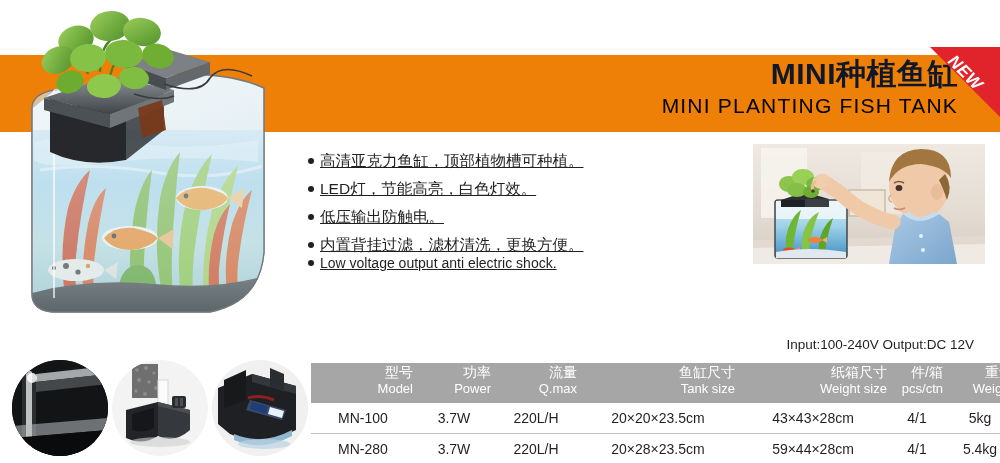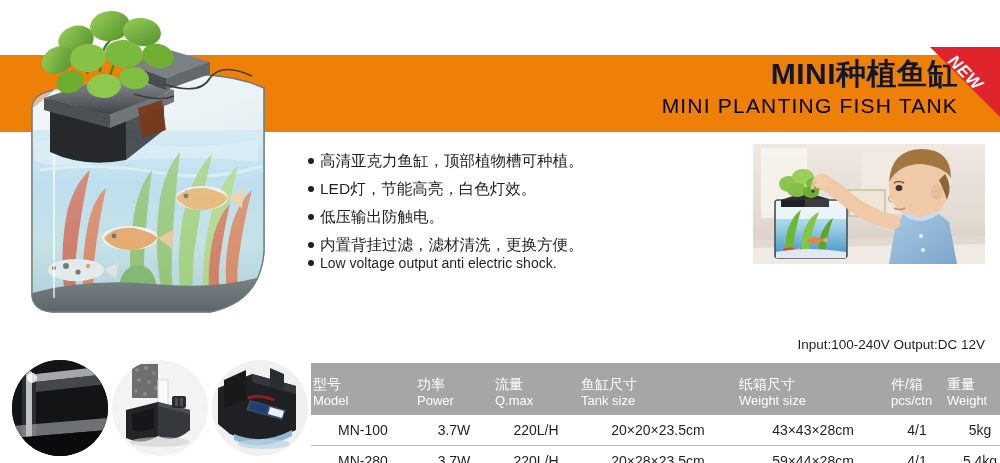--- a/index.html
+++ b/index.html
@@ -129,37 +129,37 @@
     left: 308px;
     top: 252px;
     width: 450px;
     z-index: 4;
   }
   .bullets-en .bullet-row {
     font-size: 14px;
     line-height: 22px;
   }
   .bullets-en .bullet-dot { margin-top: 8px; }
-  .bullet-text { flex: 1 1 auto; }
+  .bullet-text { flex: 1 1 auto; text-decoration: underline; }
 
   
   .lifestyle-photo {
     position: absolute;
     left: 753px;
     top: 144px;
     width: 232px;
     height: 120px;
     overflow: hidden;
     z-index: 4;
   }
 
   
   .voltage {
     position: absolute;
-    right: 15px;
+    right: 26px;
     top: 337px;
     font-size: 13.5px;
     color: #231f20;
     white-space: nowrap;
     z-index: 4;
   }
 
   
   .spec-table {
     position: absolute;
@@ -167,22 +167,22 @@
     top: 363px;
     width: 674px;
     z-index: 4;
     border-collapse: collapse;
     table-layout: fixed;
   }
   .spec-table th {
     background: #a6a6a6;
     color: #ffffff;
     font-weight: normal;
-    padding: 12px 2px 6px 2px;
-    text-align: left;
+    padding: 0 2px 6px 2px;
+    text-align: right;
     vertical-align: middle;
   }
   .spec-table th .h-cn {
     display: block;
     font-size: 14px;
     line-height: 18px;
   }
   .spec-table th .h-en {
     display: block;
     font-size: 13px;

